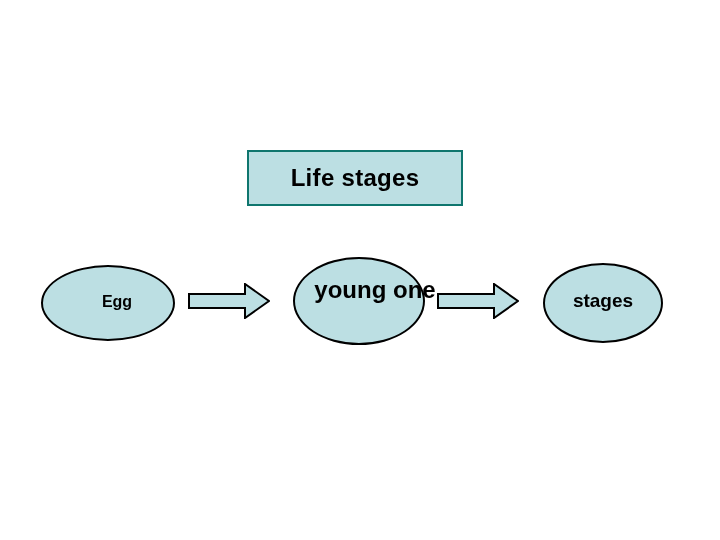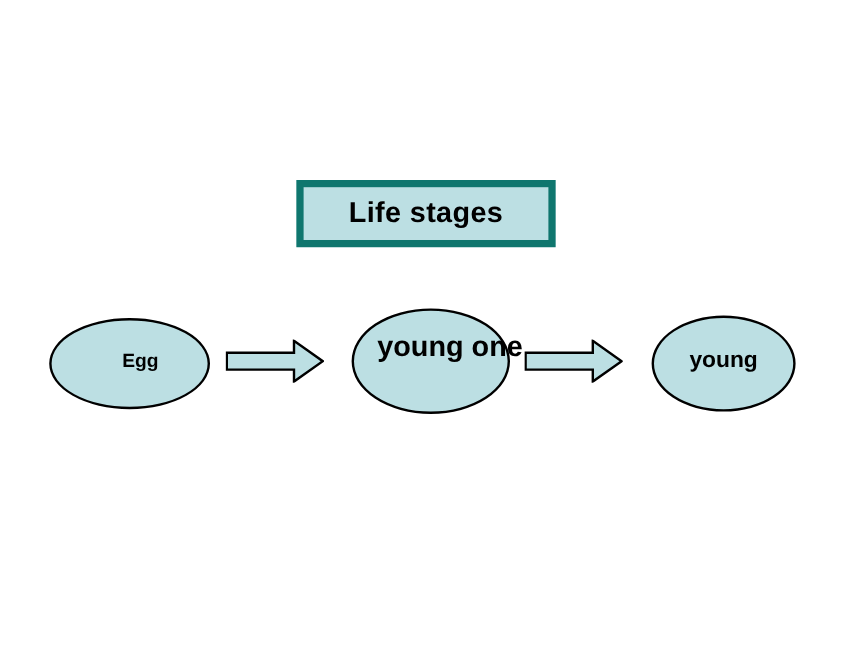--- a/index.html
+++ b/index.html
@@ -19,21 +19,21 @@
   }
 
   
   .title-box {
     position: absolute;
     left: 247px;
     top: 150px;
     width: 216px;
     height: 56px;
     background: #bcdfe3;
-    border: 6px solid #0f766e;
+    border: 2px solid #0f766e;
     box-sizing: border-box;
     display: flex;
     align-items: center;
     justify-content: center;
   }
   .title-text {
     font-size: 24px;
     font-weight: bold;
     color: #000000;
     letter-spacing: 0.3px;
@@ -132,16 +132,16 @@
     <span class="node-label">young one</span>
   </div>
 
   <div class="arrow" id="arrow-2">
     <svg viewBox="0 0 82 36" preserveAspectRatio="none" aria-hidden="true">
       <polygon points="1,11 57,11 57,1 81,18 57,35 57,25 1,25"></polygon>
     </svg>
   </div>
 
   <div class="node" id="node-adult">
-    <span class="node-label">young</span>
+    <span class="node-label">stages</span>
   </div>
 
 </div>
 
 </body></html>

